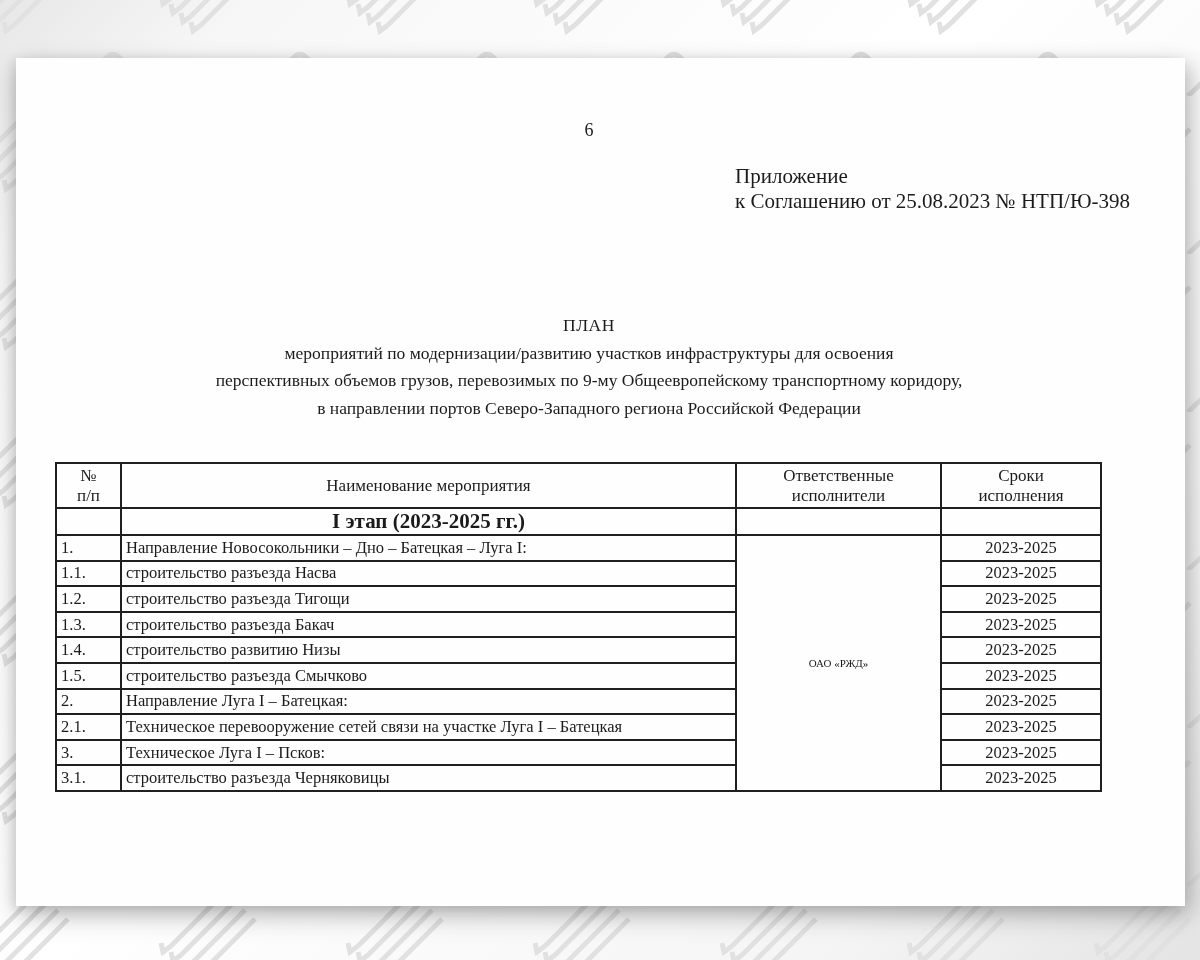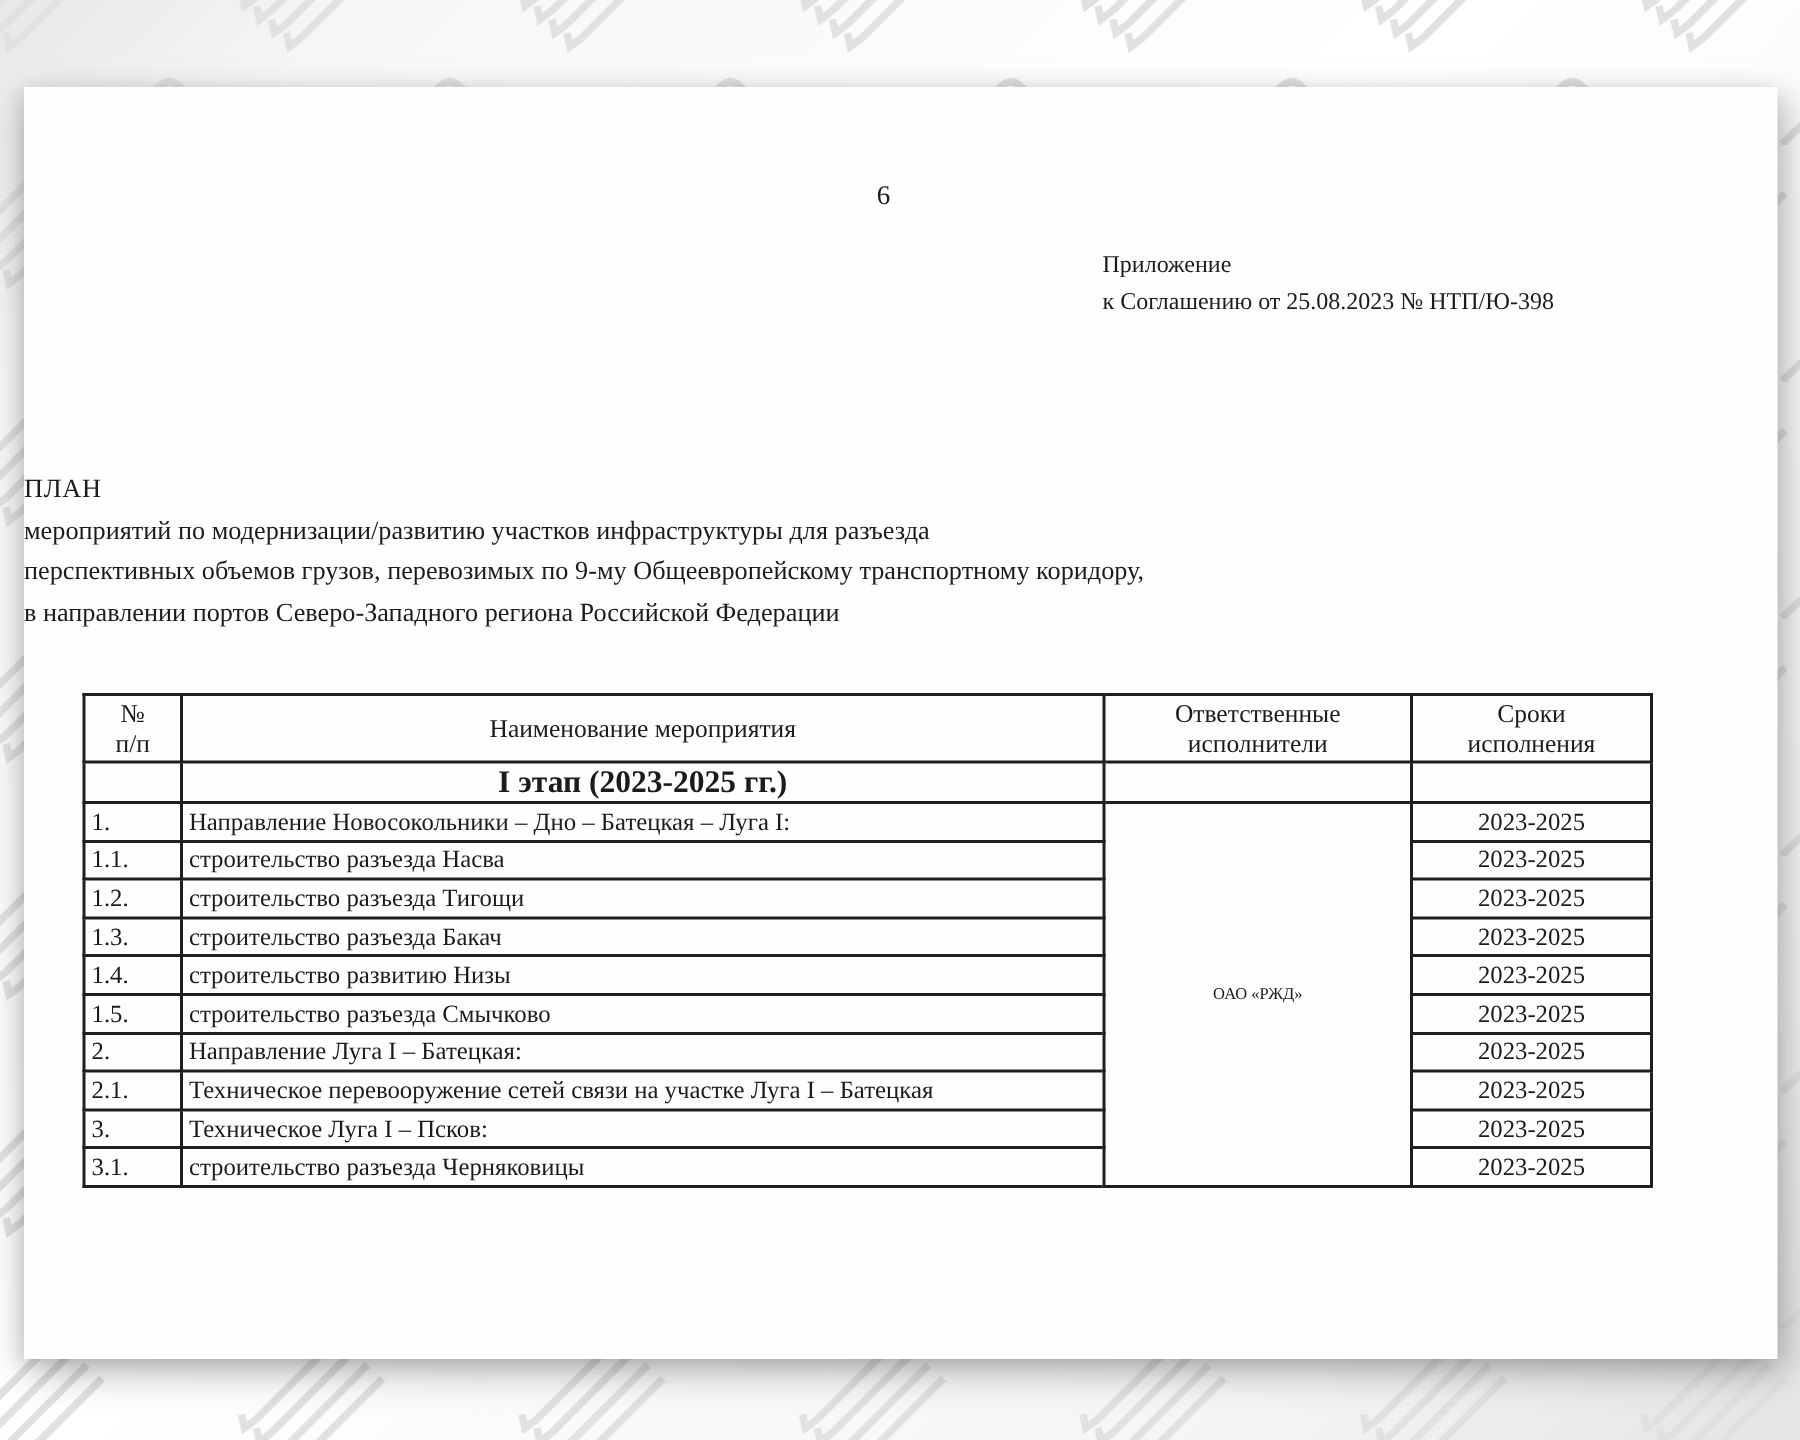--- a/index.html
+++ b/index.html
@@ -13,25 +13,25 @@
   .sheet{
     position:absolute;left:16px;top:58px;width:1169px;height:848px;
     background:#fefefe;z-index:1;
     box-shadow:0 10px 26px rgba(0,0,0,.20), 8px 6px 18px rgba(0,0,0,.12), -4px 2px 10px rgba(0,0,0,.08);
   }
   .page-number{
     position:absolute;left:0;width:1146px;top:62px;text-align:center;
     font-size:18px;
   }
   .annex{
-    position:absolute;left:719px;top:106px;font-size:16px;line-height:25px;
+    position:absolute;left:719px;top:106px;font-size:21px;line-height:25px;
     white-space:nowrap;
   }
   .doc-title{
-    position:absolute;left:0;width:1146px;top:254px;
+    position:absolute;left:0;width:1146px;top:254px;text-align:center;
     font-size:17.5px;line-height:27.5px;
   }
   .doc-title .t1{letter-spacing:.5px;}
   table.plan{
     position:absolute;left:39px;top:404px;width:1045px;
     border-collapse:collapse;table-layout:fixed;
     font-size:16.5px;
   }
   table.plan th, table.plan td{
     border:2px solid #1f1f1f;
@@ -73,21 +73,21 @@
 
   <div class="page-number">6</div>
 
   <div class="annex">
     <div>Приложение</div>
     <div>к Соглашению от 25.08.2023 № НТП/Ю-398</div>
   </div>
 
   <div class="doc-title">
     <div class="t1">ПЛАН</div>
-    <div>мероприятий по модернизации/развитию участков инфраструктуры для разъезда</div>
+    <div>мероприятий по модернизации/развитию участков инфраструктуры для освоения</div>
     <div>перспективных объемов грузов, перевозимых по 9-му Общеевропейскому транспортному коридору,</div>
     <div>в направлении портов Северо-Западного региона Российской Федерации</div>
   </div>
 
   <table class="plan">
     <colgroup>
       <col style="width:65px">
         <col style="width:615px">
         <col style="width:205px">
         <col style="width:160px">

